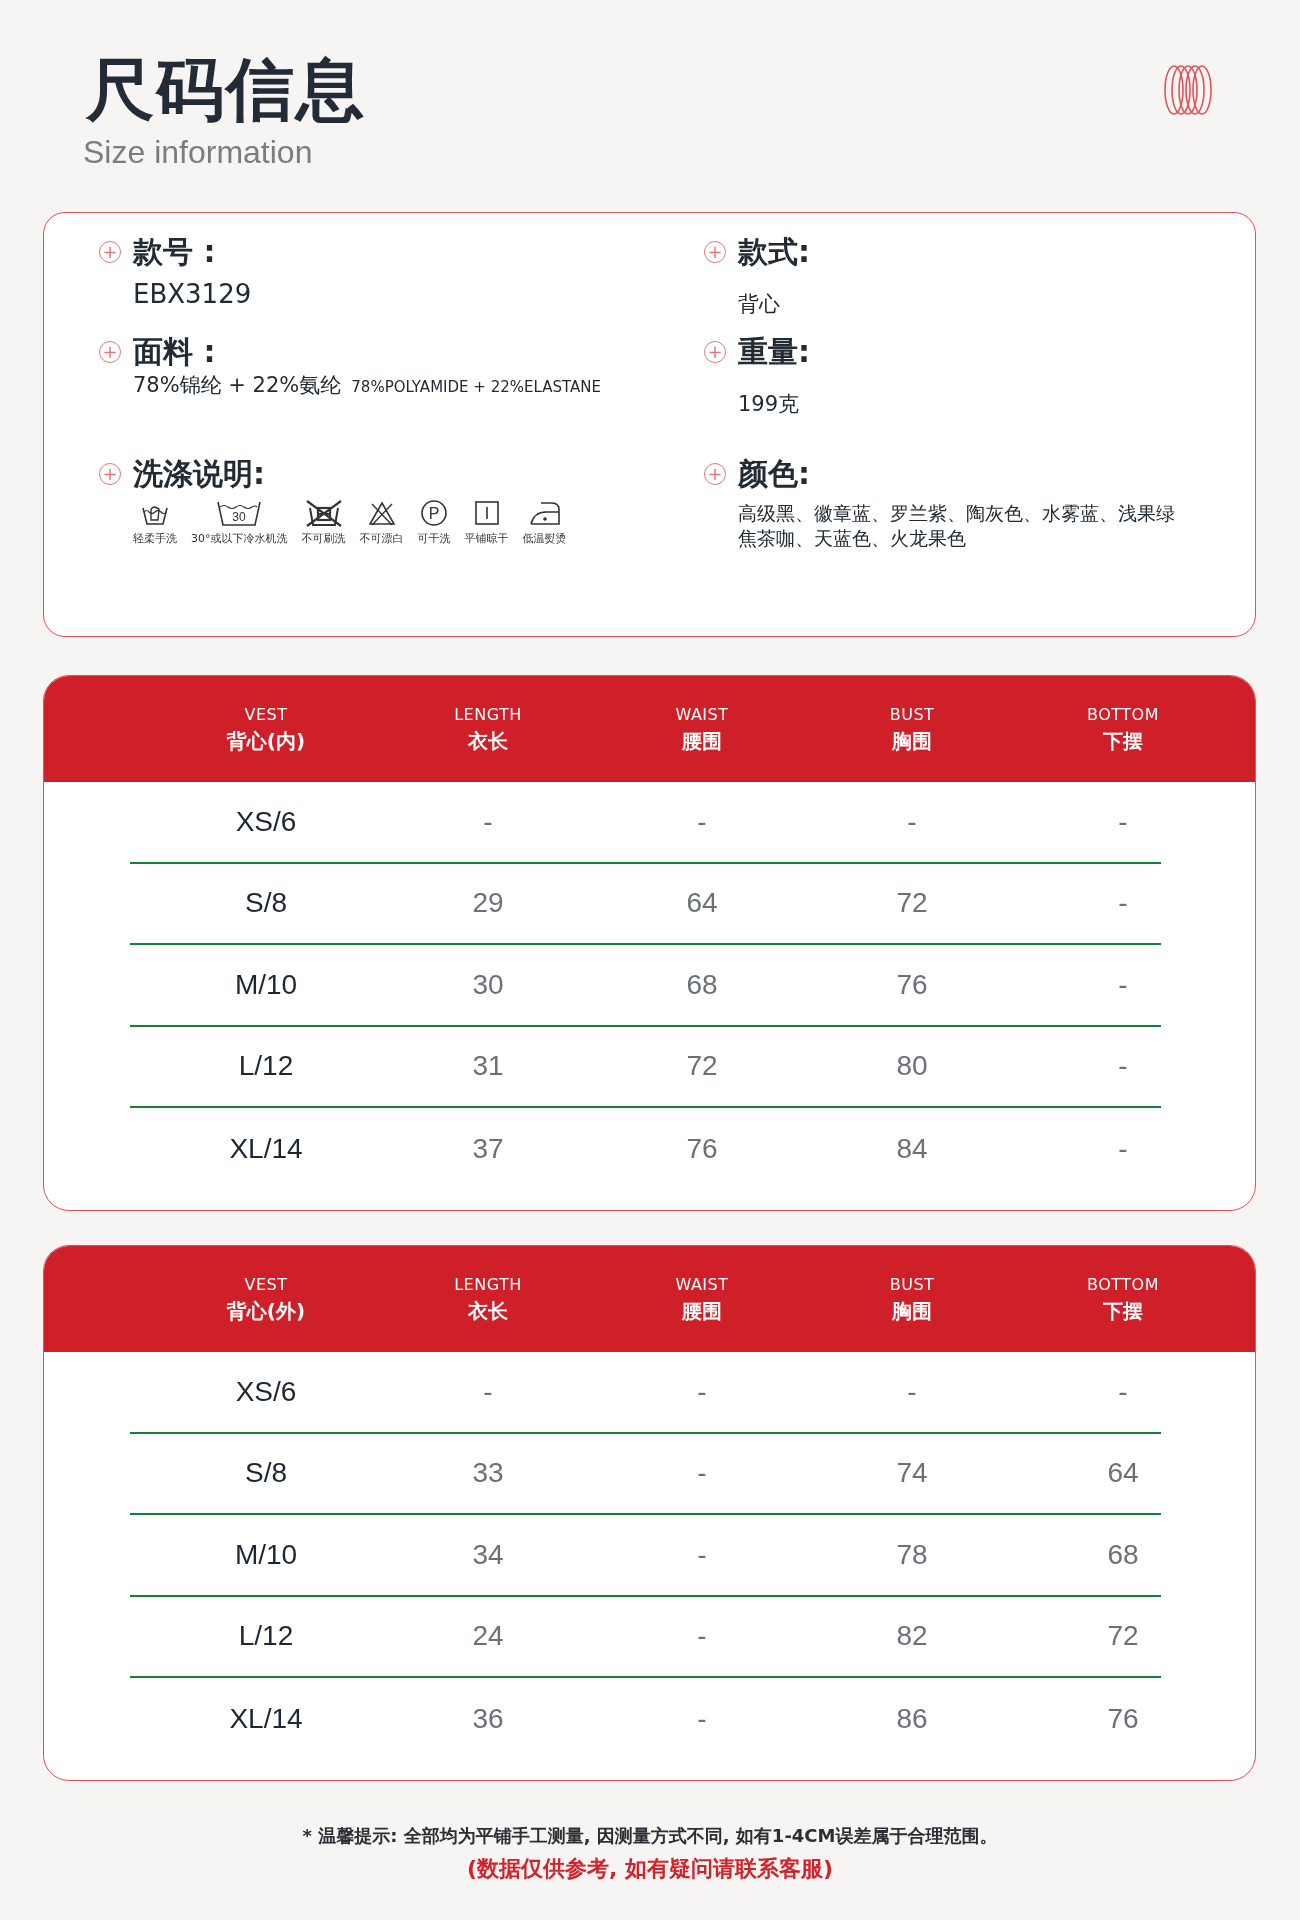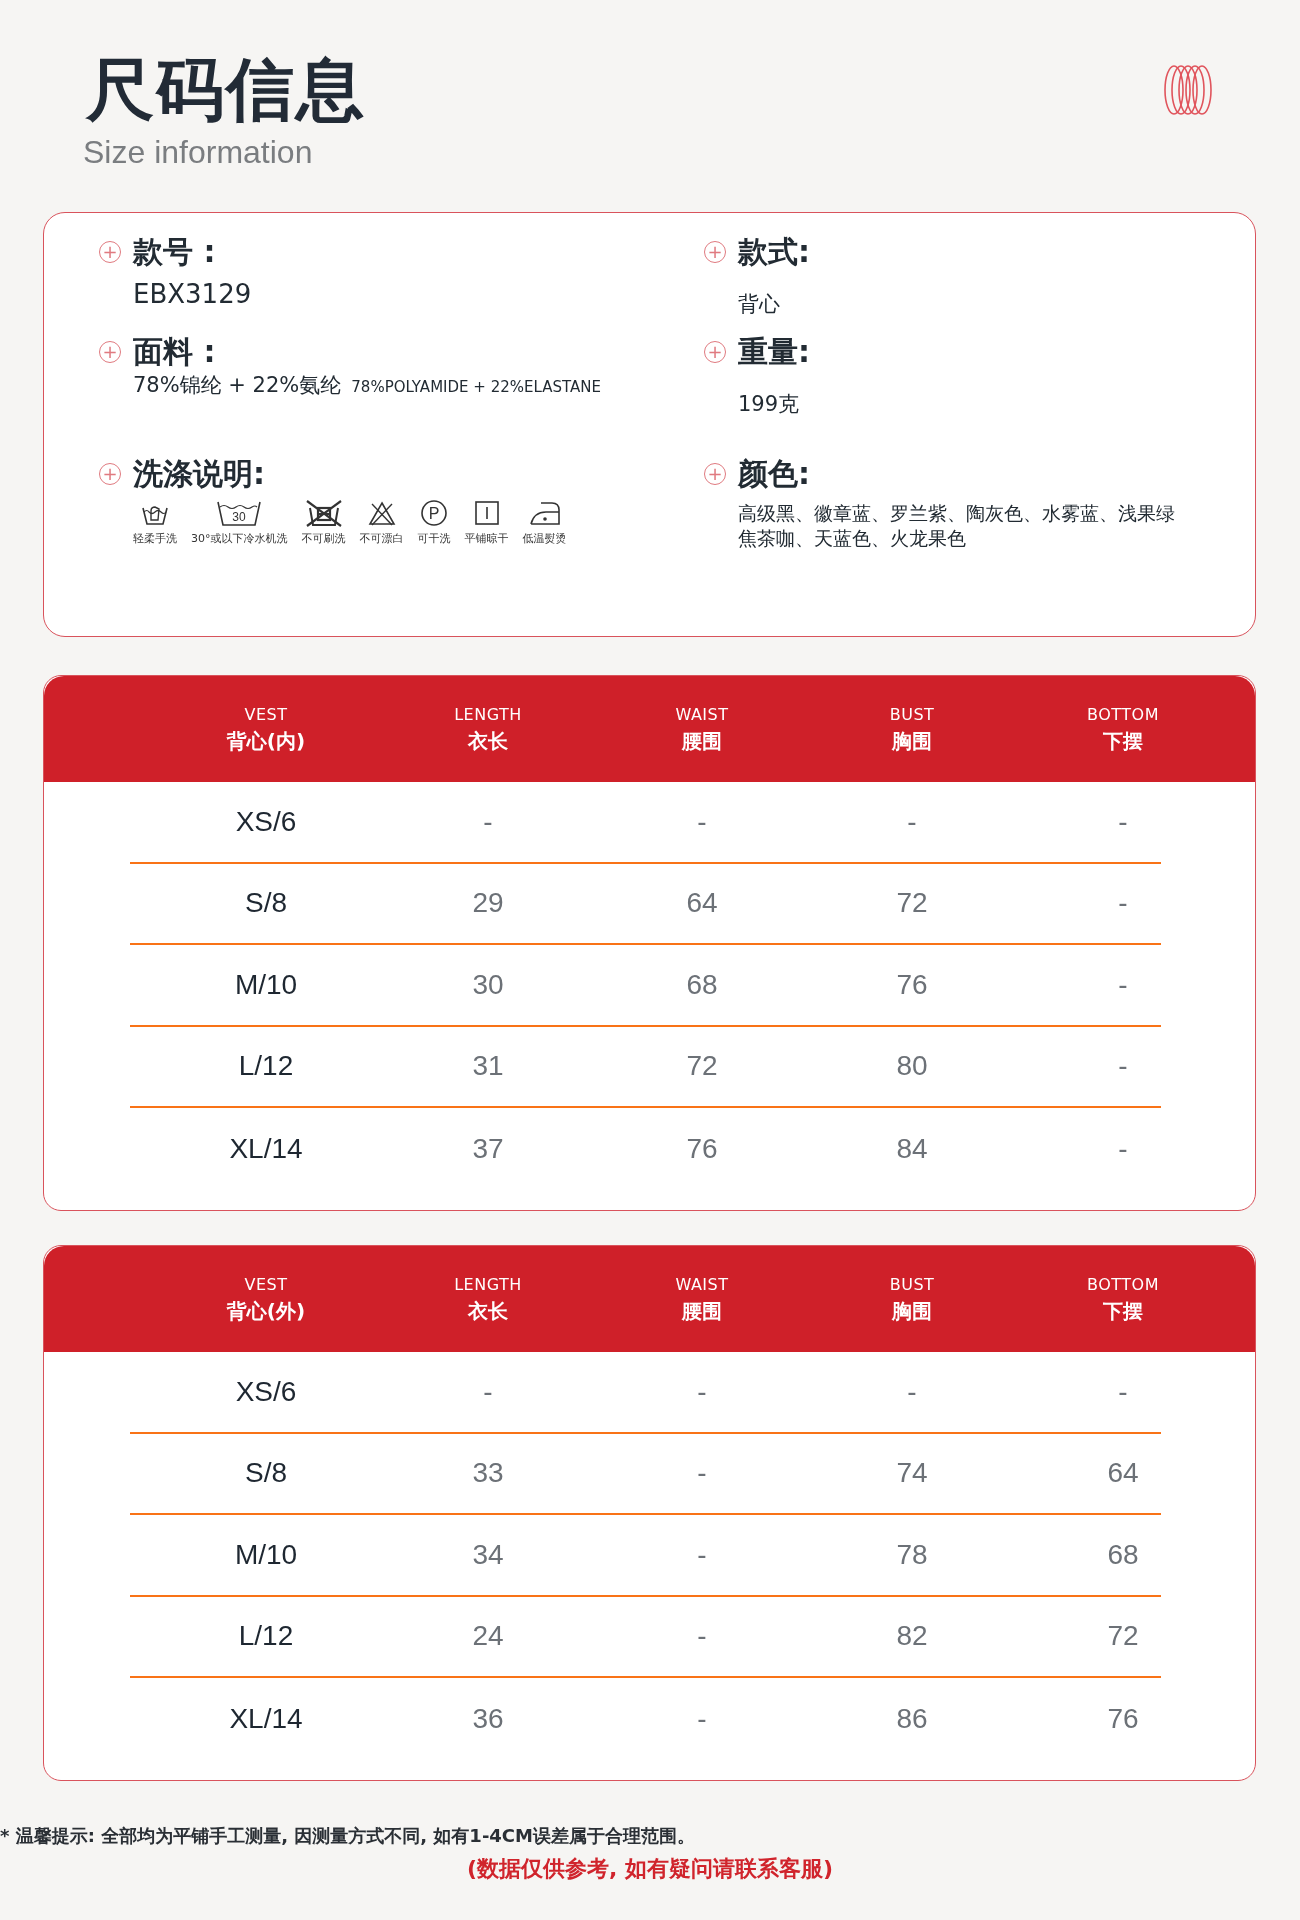--- a/index.html
+++ b/index.html
@@ -23,33 +23,33 @@
   .colors { margin-left: 34px; margin-top: 12px; font-size: 19px; line-height: 25px; color: #222b33; width: 500px; }
 
   .care-row { display: flex; margin-left: 34px; margin-top: 8px; align-items: flex-end; }
   .care { display: flex; flex-direction: column; align-items: center; margin-right: 14px; }
   .care svg { height: 32px; }
   .care span { font-size: 11px; color: #333; margin-top: 2px; white-space: nowrap; }
 
   .notice { position: absolute; left: 87px; top: 383px; font-size: 17px; font-weight: bold; color: #d0242c; }
 
   
-  .size-card { position: absolute; left: 43px; width: 1213px; height: 536px; background: #fff; border: 1.5px solid #d9535c; border-radius: 18px; overflow: hidden; }
+  .size-card { position: absolute; left: 43px; width: 1213px; height: 536px; background: #fff; border: 1.5px solid #d9535c; border-radius: 26px; overflow: hidden; }
   .size-head { height: 106px; background: #cf2029; display: flex; border-radius: 20px 20px 0 0; }
   .hcol { position: absolute; top: 0; height: 106px; display: flex; flex-direction: column; align-items: center; justify-content: center; color: #fff; }
   .hcol .en { font-size: 16px; letter-spacing: 0.5px; line-height: 1; margin-bottom: 8px; }
   .hcol .cn { font-size: 20px; font-weight: bold; line-height: 1; }
   .rows { position: absolute; left: 86px; top: 106px; width: 1031px; }
-  .row { position: relative; height: 81.5px; border-bottom: 2px solid #f97316; }
+  .row { position: relative; height: 81.5px; border-bottom: 2px solid #15803d; }
   .row:last-child { border-bottom: none; }
   .cell { position: absolute; top: 0; height: 100%; display: flex; align-items: center; justify-content: center; transform: translateX(-50%); font-size: 28px; color: #6c7177; font-family: "Liberation Sans", sans-serif; }
   .cell.size { color: #1e2731; font-size: 28px; font-weight: normal; }
 
   
-  .foot1 { position: absolute; left: 0; width: 1300px; top: 1824px; font-size: 18px; font-weight: bold; color: #2a2f35; }
+  .foot1 { position: absolute; left: 0; width: 1300px; top: 1824px; text-align: center; font-size: 18px; font-weight: bold; color: #2a2f35; }
   .foot2 { position: absolute; left: 0; width: 1300px; top: 1854px; text-align: center; font-size: 22px; font-weight: bold; color: #d0242c; }
 </style>
 </head>
 <body>
 
 <div class="page">
 
   <div class="title-cn">尺码信息</div>
   <div class="title-en">Size information</div>
   <svg class="logo" viewBox="0 0 56 56">

